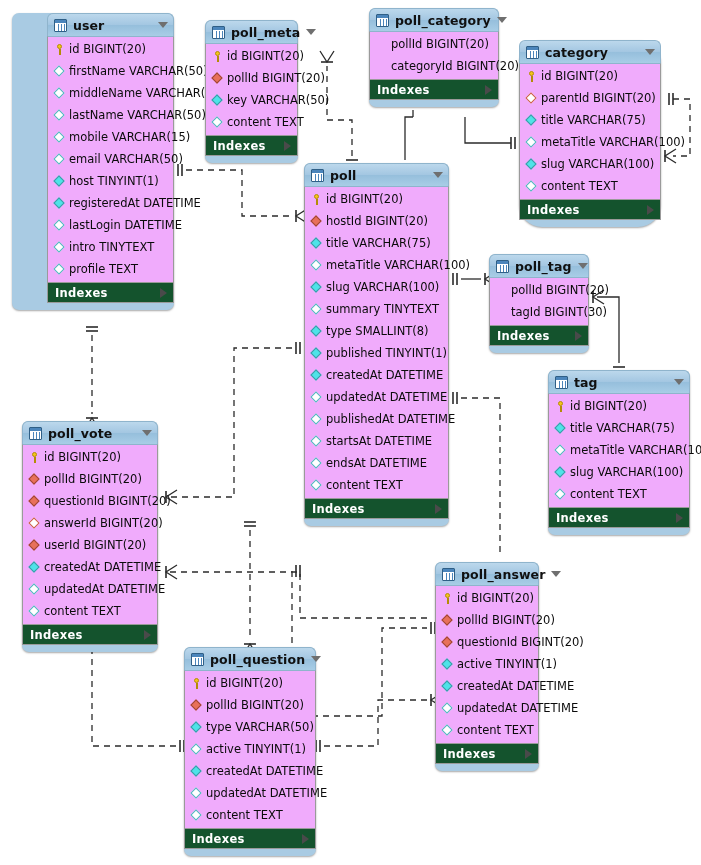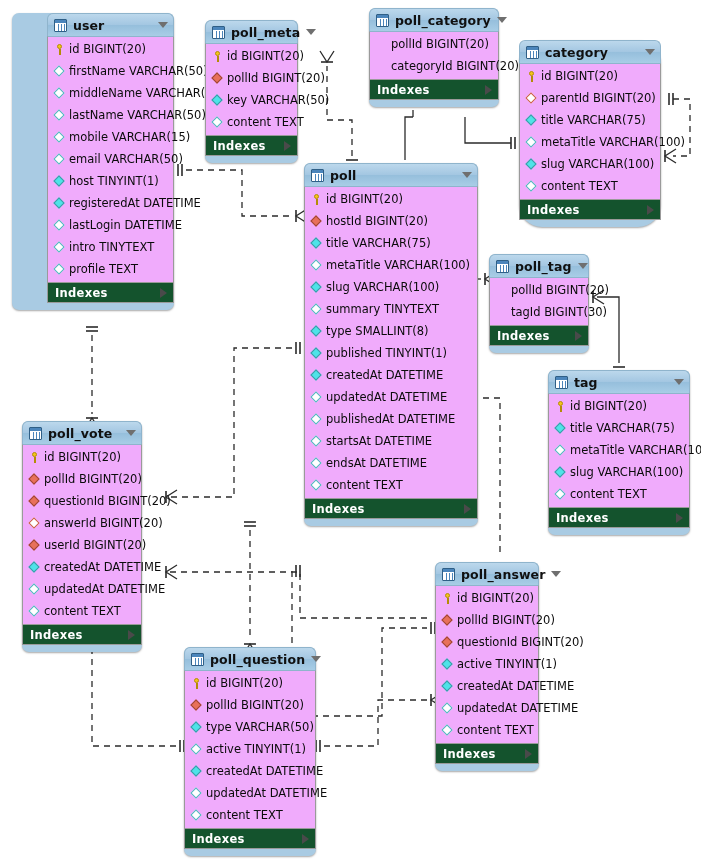--- a/index.html
+++ b/index.html
@@ -519,21 +519,21 @@
               <span class="dia cyan-o"></span>
             </span>
             <span class="fld-txt">content TEXT</span>
           </div>
         </div>
         <div class="tbl-foot">
           <span class="foot-txt">Indexes</span>
           <span class="foot-caret"></span>
         </div>
       </div>
-      <div class="tbl" style="left: 304px; top: 163px; width: 174px;">
+      <div class="tbl" style="left: 304px; top: 163px; width: 145px;">
         <div class="tbl-hdr">
           <span class="hdr-ico"></span>
           <span class="hdr-title">poll</span>
           <span class="hdr-caret"></span>
         </div>
         <div class="tbl-body">
           <div class="fld">
             <span class="fico">
               <span class="keyico"></span>
             </span>
@@ -680,21 +680,21 @@
               <span class="dia cyan-o"></span>
             </span>
             <span class="fld-txt">content TEXT</span>
           </div>
         </div>
         <div class="tbl-foot">
           <span class="foot-txt">Indexes</span>
           <span class="foot-caret"></span>
         </div>
       </div>
-      <div class="tbl" style="left: 22px; top: 421px; width: 120px;">
+      <div class="tbl" style="left: 22px; top: 421px; width: 136px;">
         <div class="tbl-hdr">
           <span class="hdr-ico"></span>
           <span class="hdr-title">poll_vote</span>
           <span class="hdr-caret"></span>
         </div>
         <div class="tbl-body">
           <div class="fld">
             <span class="fico">
               <span class="keyico"></span>
             </span>

